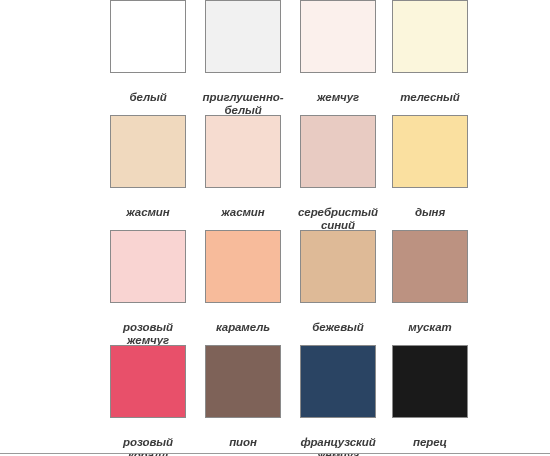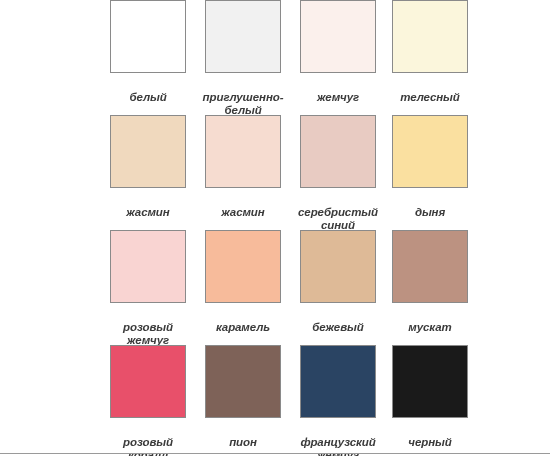--- a/index.html
+++ b/index.html
@@ -136,17 +136,17 @@
         <div class="swatch-chip" style="background-color: rgb(126, 98, 88); border-color: rgb(138, 138, 138);"></div>
         <div class="swatch-label" style="color: rgb(59, 59, 59);">пион</div>
       </div>
       <div class="swatch-cell">
         <div class="swatch-chip" style="background-color: rgb(42, 68, 99); border-color: rgb(138, 138, 138);"></div>
         <div class="swatch-label" style="color: rgb(59, 59, 59);">французский
 жемчуг</div>
       </div>
       <div class="swatch-cell">
         <div class="swatch-chip" style="background-color: rgb(26, 26, 26); border-color: rgb(138, 138, 138);"></div>
-        <div class="swatch-label" style="color: rgb(59, 59, 59);">черный</div>
+        <div class="swatch-label" style="color: rgb(59, 59, 59);">перец</div>
       </div>
     </div>
   <div class="bottom-rule"></div>
 </div>
 
 </body></html>

